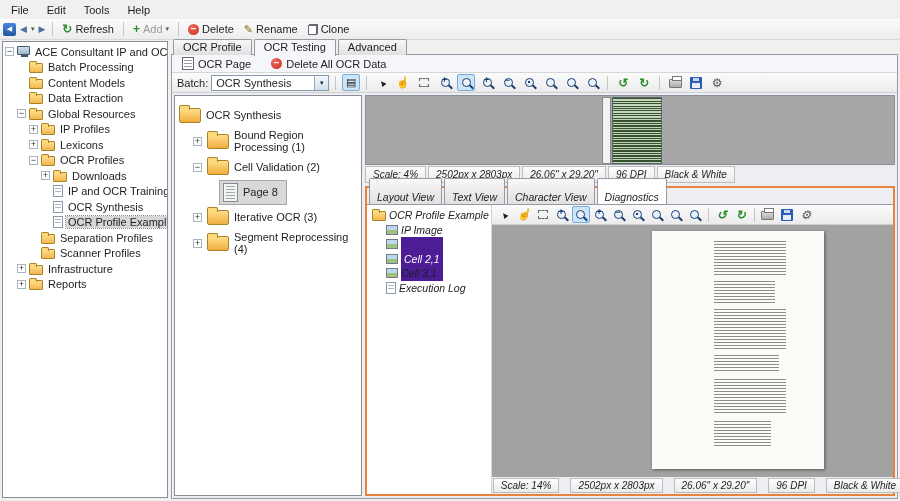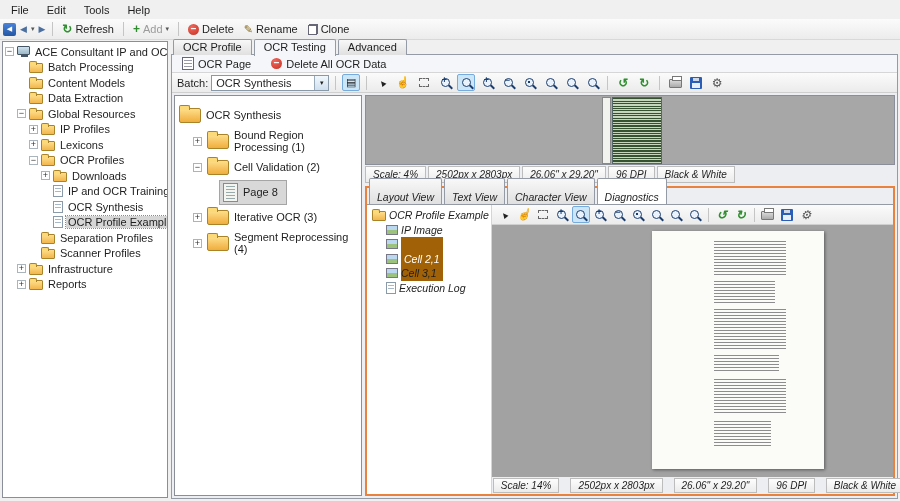--- a/index.html
+++ b/index.html
@@ -122,21 +122,21 @@
   
   .diag { flex:1; margin-top:3px; border:2px solid #e8823c; background:#eceef1; display:flex; flex-direction:column; min-height:0; }
   .diag-tabs { display:flex; align-items:flex-end; height:16px; padding:1px 2px 0; }
   .dtab { padding:12px 7px 1px; background:linear-gradient(#f8f8f8,#e0e0e0); border:1px solid #959ba5;
           border-bottom:none; border-radius:2px 2px 0 0; margin-right:2px; font-size:10.5px; }
   .dtab.active { background:#fff; padding-bottom:2px; margin-bottom:-1px; }
   .diag-body { flex:1; display:flex; border-top:1px solid #959ba5; background:#fff; min-height:0; }
   .diag-tree { flex:0 0 102px; border-right:1px solid #d5d5d5; padding:3px 2px; font-size:10.5px; }
   .dtrow { display:flex; align-items:center; gap:3px; height:14.5px; padding-left:3px; white-space:nowrap; }
   .dtrow.child { padding-left:17px; }
-  .sel-blue { background:#a16207; color:#fff; padding:16px 3px; }
+  .sel-blue { background:#4c1d95; color:#fff; padding:16px 3px; }
   .diag-right { flex:1; display:flex; flex-direction:column; min-width:0; }
   .viewer-toolbar { height:20px; display:flex; align-items:center; gap:1px; padding-left:4px;
                     background:linear-gradient(#fbfbfb,#ebebeb); border-bottom:1px solid #cfcfcf; }
   .diag-viewer { flex:1; background:#a2a2a2; position:relative; overflow:hidden; }
   .doc-page { position:absolute; left:160px; top:6px; width:172px; bottom:8px; background:#fbfbf8;
               box-shadow:1px 1px 3px rgba(0,0,0,.45); }
   .text-col { position:absolute; left:62px; width:72px; top:10px; bottom:10px;
               display:flex; flex-direction:column; gap:6px; }
   .para { background:repeating-linear-gradient(180deg,#8d8d8d 0 1px,transparent 1px 3px); }
   .diag-status { display:flex; height:17px; gap:11px; padding:1px 1px; background:#eceef1; }

